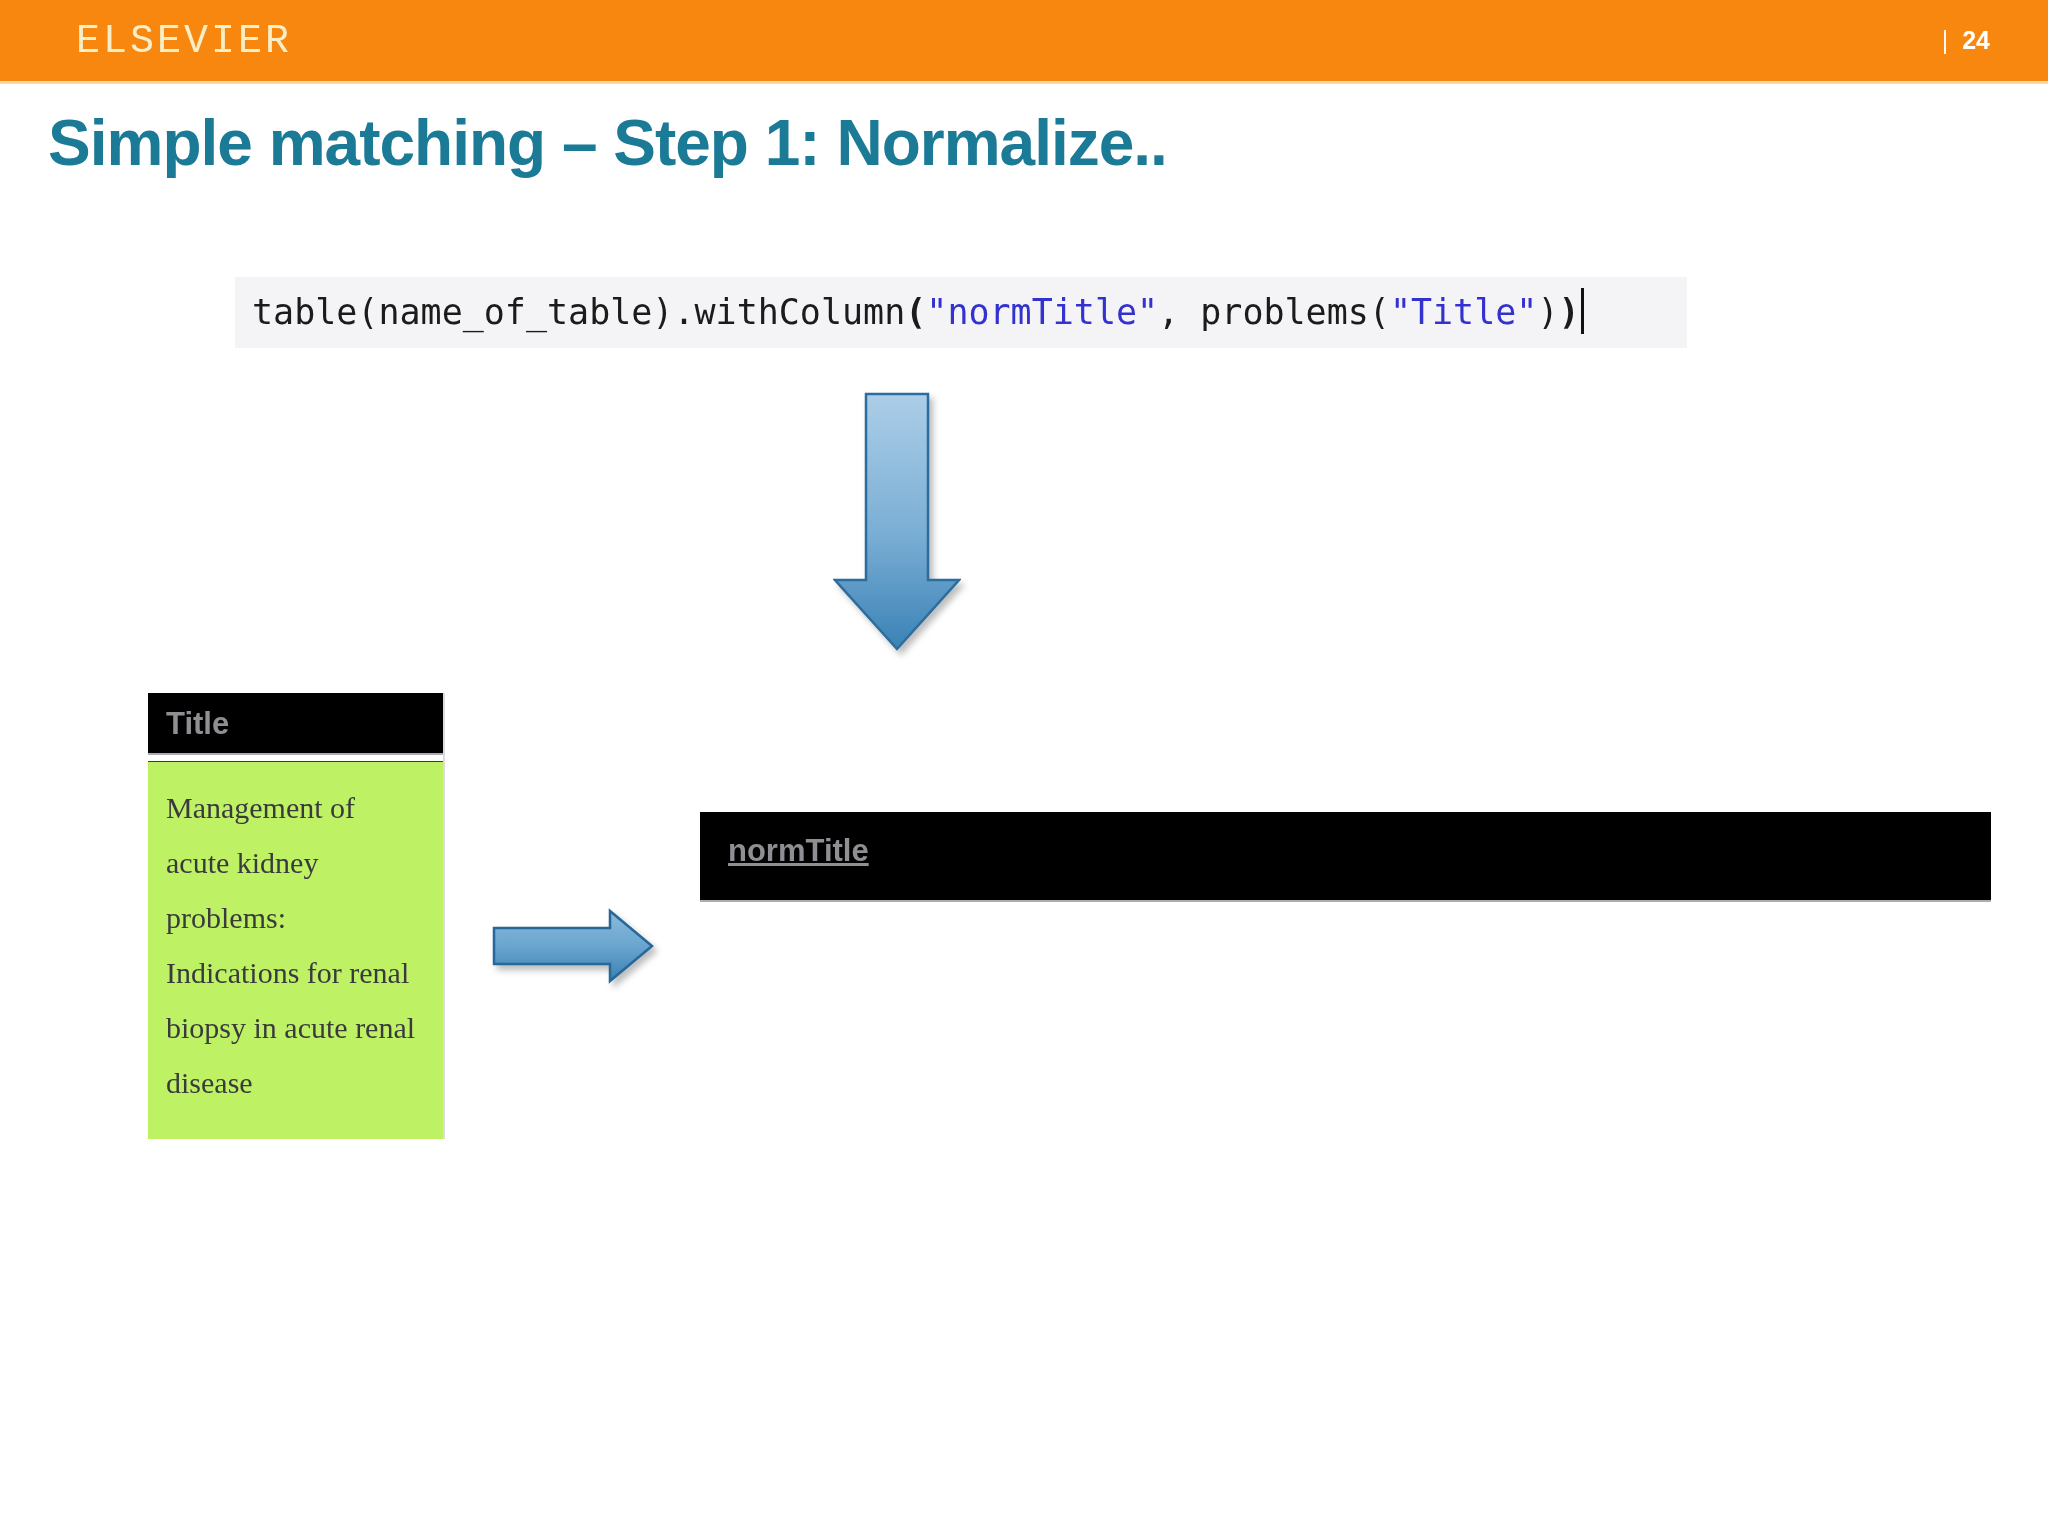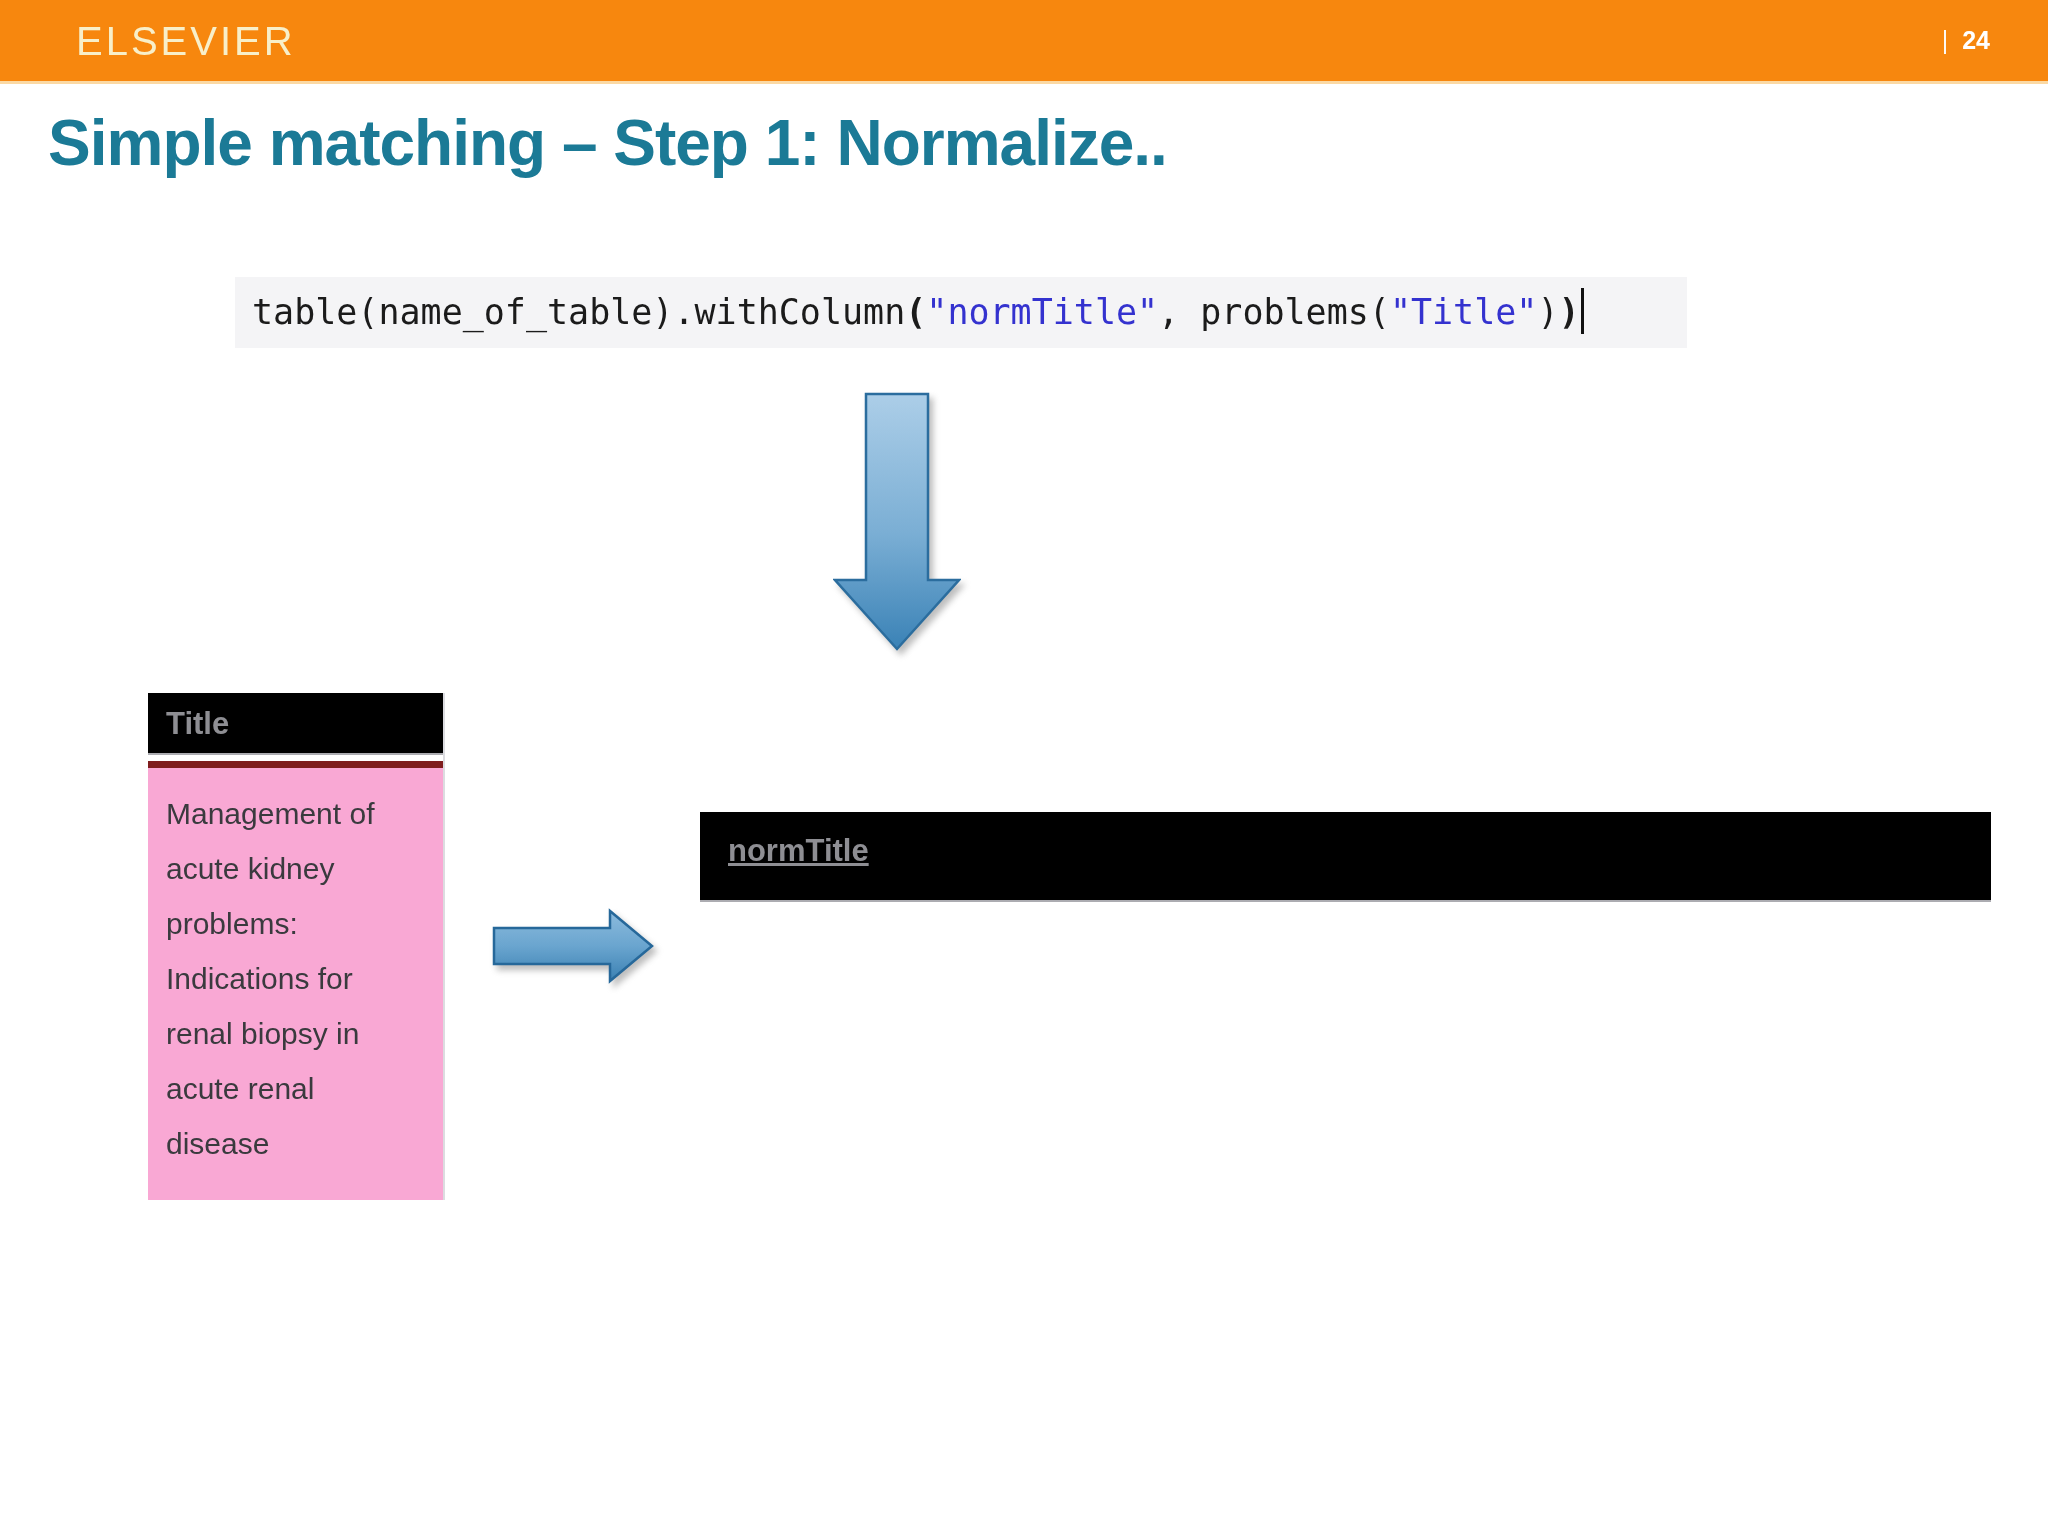--- a/index.html
+++ b/index.html
@@ -17,21 +17,21 @@
   .topbar {
     position: absolute;
     top: 0; left: 0; right: 0;
     height: 84px;
     background: #F7870E;
     border-bottom: 3px solid #FBD9A4;
   }
   .logo {
     position: absolute;
     left: 76px; top: 19px;
-    font-family: Liberation Sans, sans-serif;
+    font-family: Liberation Mono, monospace;
     font-size: 40px;
     letter-spacing: 3px;
     color: #F8EFC9;
   }
   .pagenum {
     position: absolute;
     right: 58px; top: 26px;
     color: #ffffff;
     font-size: 25px;
     white-space: pre;
@@ -93,23 +93,24 @@
     background: transparent;
   }
   .df-header {
     background: #000000;
     color: #8E8E93;
     font-weight: bold;
     border-bottom: 2px solid #ACACB1;
   }
   .df-gap { background: #FFFFFF; height: 6px; }
   .df-body {
-    background: #f9a8d4;
-    border-top: 7px solid #7f1d1d;
+    background: #bef264;
+    border-top: 1px solid #7f1d1d;
     color: #3A3A3E;
+    font-family: Liberation Serif, serif;
   }
 
   .src-table { left: 148px; top: 693px; width: 297px; border-right: 2px solid #DCDCE0; }
   .src-table .df-header { font-size: 31px; padding: 13px 10px 11px 18px; }
   .src-table .df-body   { font-size: 30px; line-height: 55px; padding: 18px 18px 29px 18px; }
 
   .res-table { left: 700px; top: 812px; width: 1291px; }
   .res-table .df-header { font-size: 31px; padding: 21px 10px 31px 28px; text-decoration: underline; }
   .res-table .df-body   { font-size: 31px; padding: 27px 28px 79px 28px; white-space: nowrap; }
 </style>

